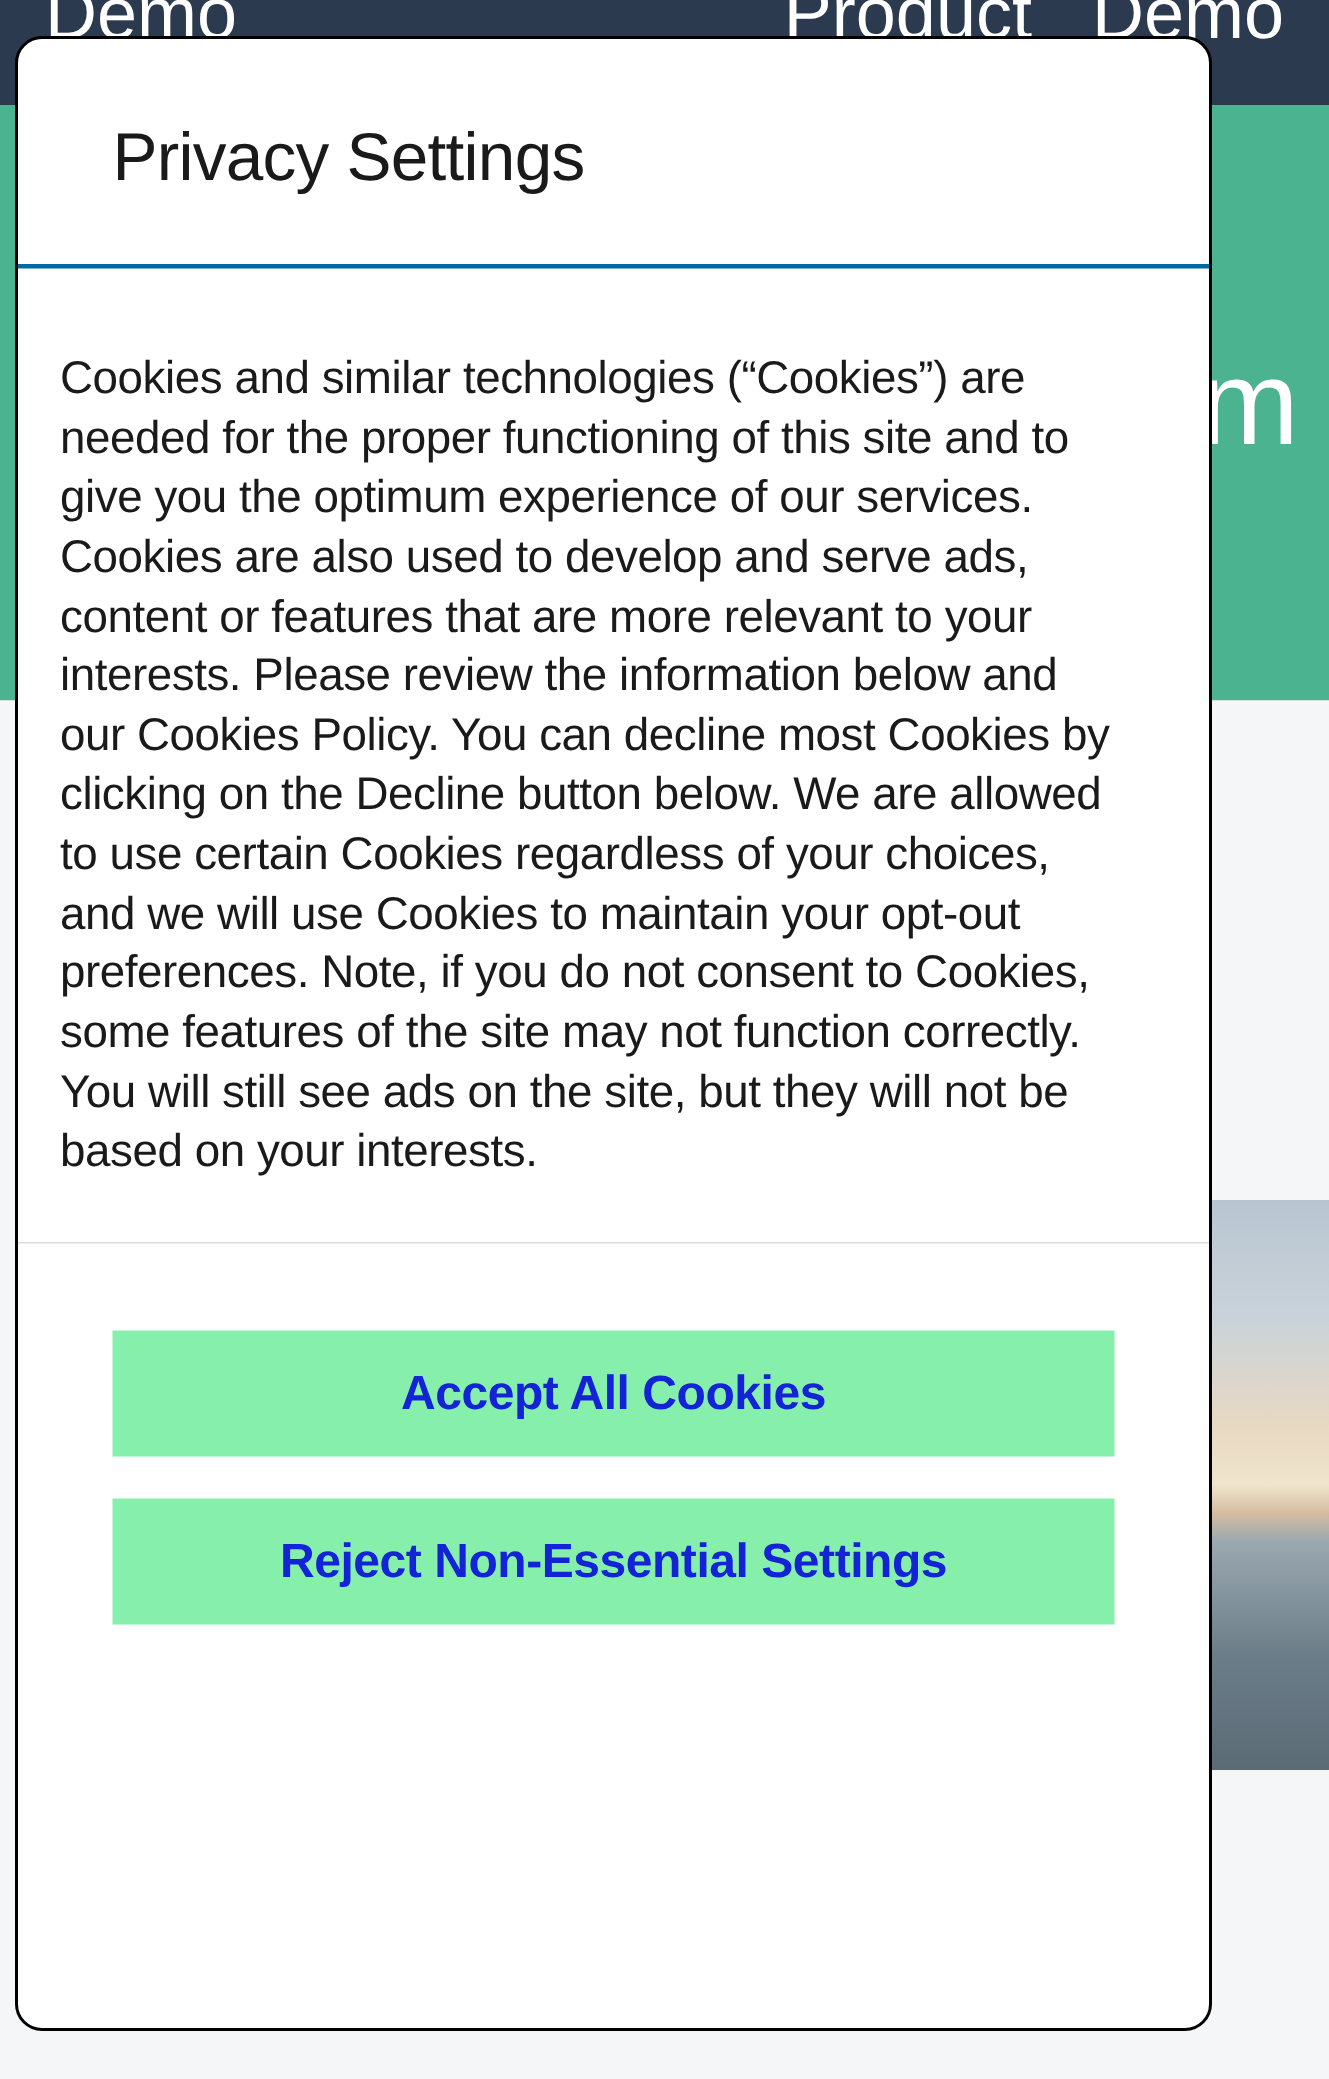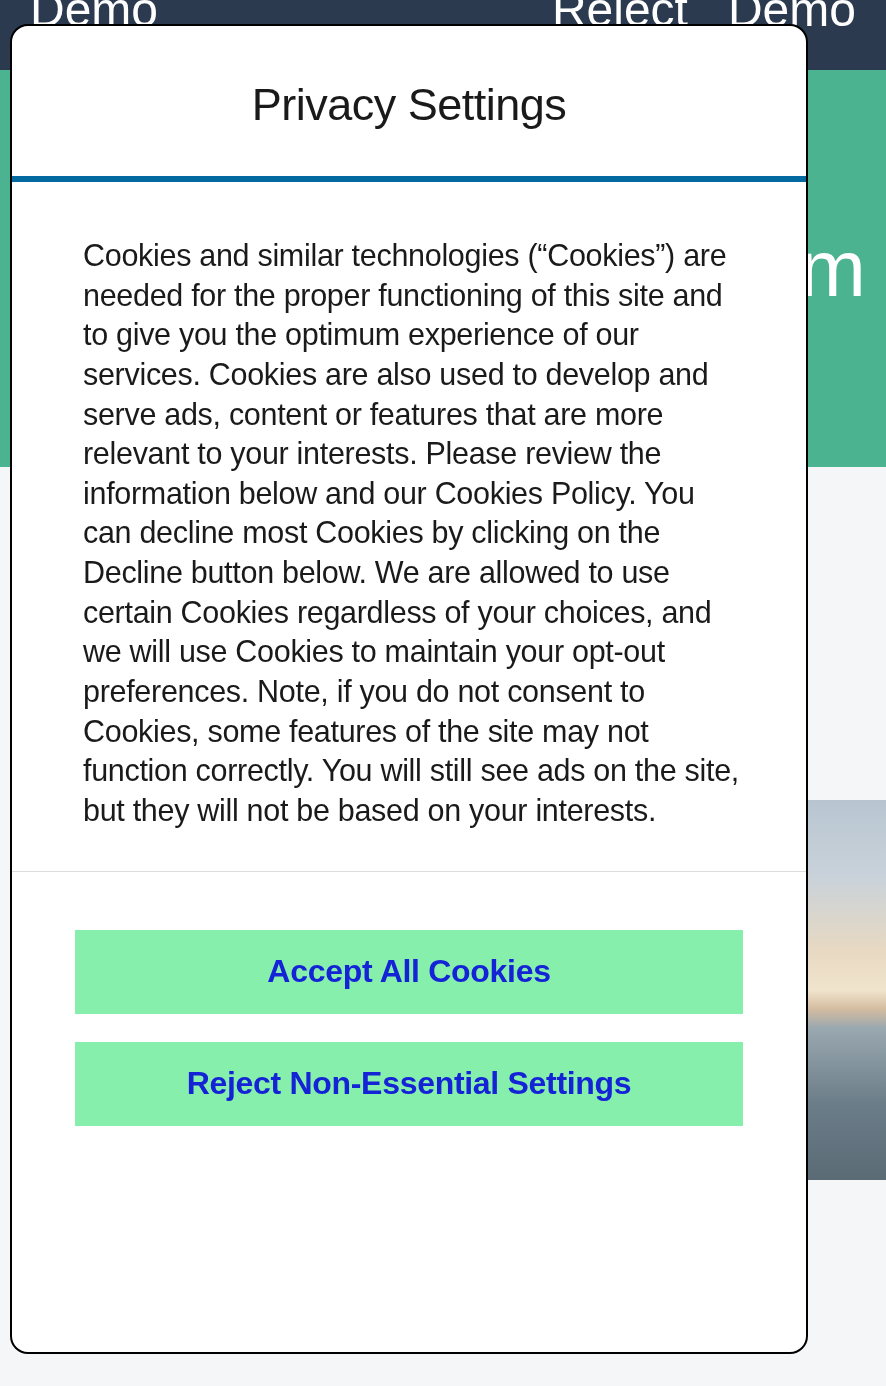--- a/index.html
+++ b/index.html
@@ -71,31 +71,30 @@
       background: #fff;
       border: 2px solid #000;
       border-radius: 18px;
       z-index: 10;
       display: flex;
       flex-direction: column;
       overflow: hidden;
     }
     .modal-header {
       padding: 53px 63px 45px 63px;
-      border-bottom: 6px solid #0369a1;
-      text-align: center;
+      border-bottom: 3px solid #0369a1;
     }
     .modal-title {
       font-size: 45px;
       font-weight: 400;
       color: #1a1a1a;
       letter-spacing: -0.5px;
     }
     .modal-body {
-      padding: 54px 63px 40px 71px;
+      padding: 54px 63px 40px 28px;
       border-bottom: 1px solid #ddd;
       flex: 0 0 auto;
     }
     .modal-body p {
       font-size: 30.5px;
       line-height: 1.3;
       color: #1a1a1a;
       letter-spacing: -0.3px;
       font-weight: 400;
     }
@@ -116,21 +115,21 @@
       font-family: inherit;
       letter-spacing: -0.3px;
     }
   </style>
 </head>
 <body>
 
 <div class="topbar">
   <div>Demo</div>
   <div class="right">
-    <div>Reject</div>
+    <div>Product</div>
     <div>Demo</div>
   </div>
 </div>
 
 <div class="hero">
   <span>m</span>
 </div>
 
 <div class="content-area">
   <div class="image-strip"></div>

